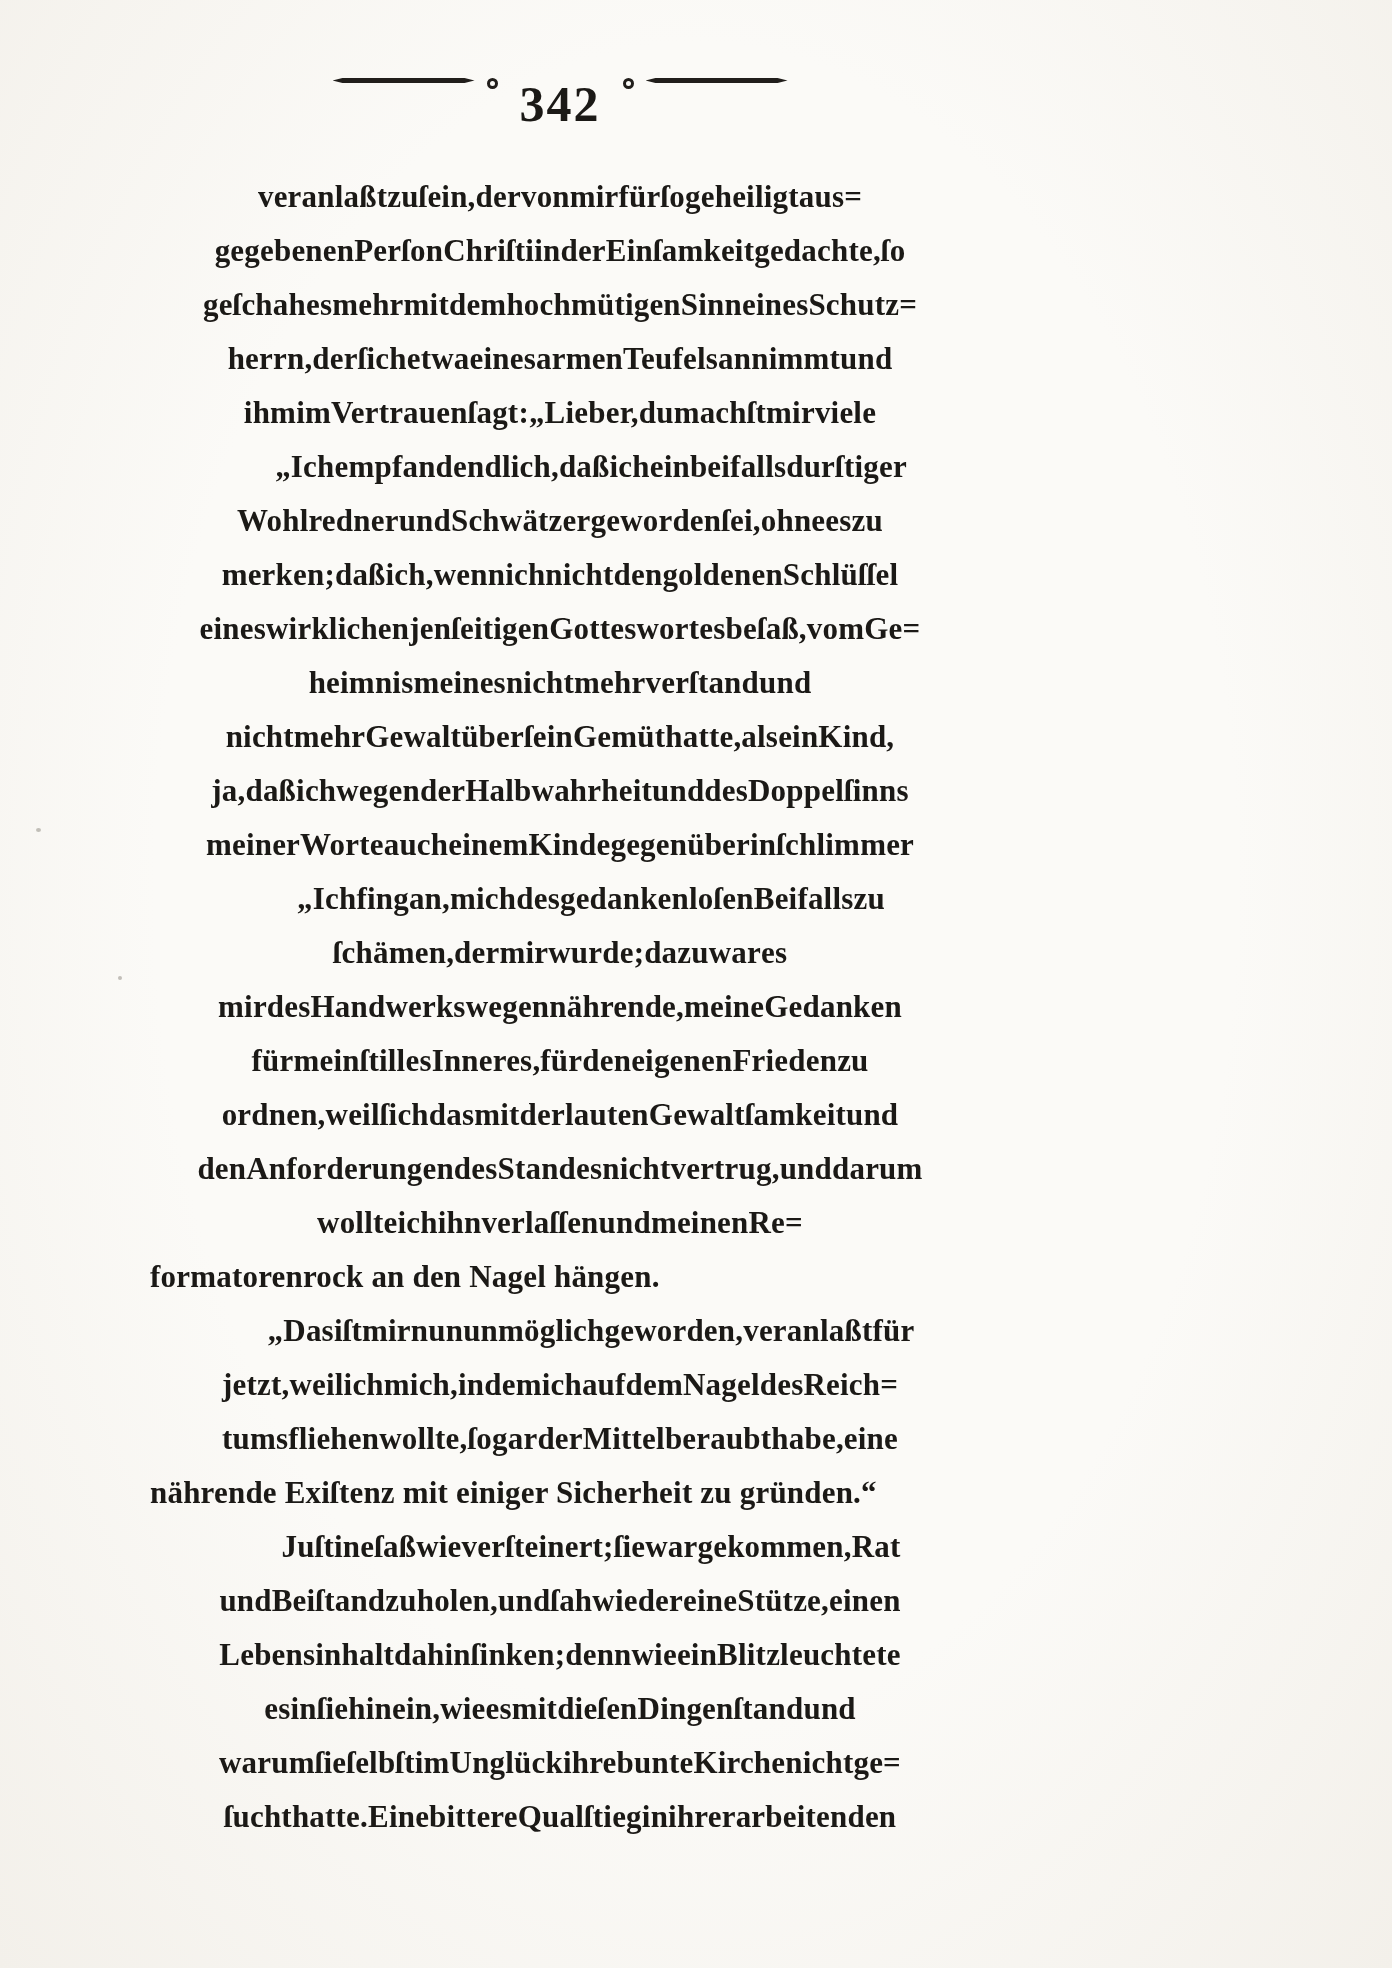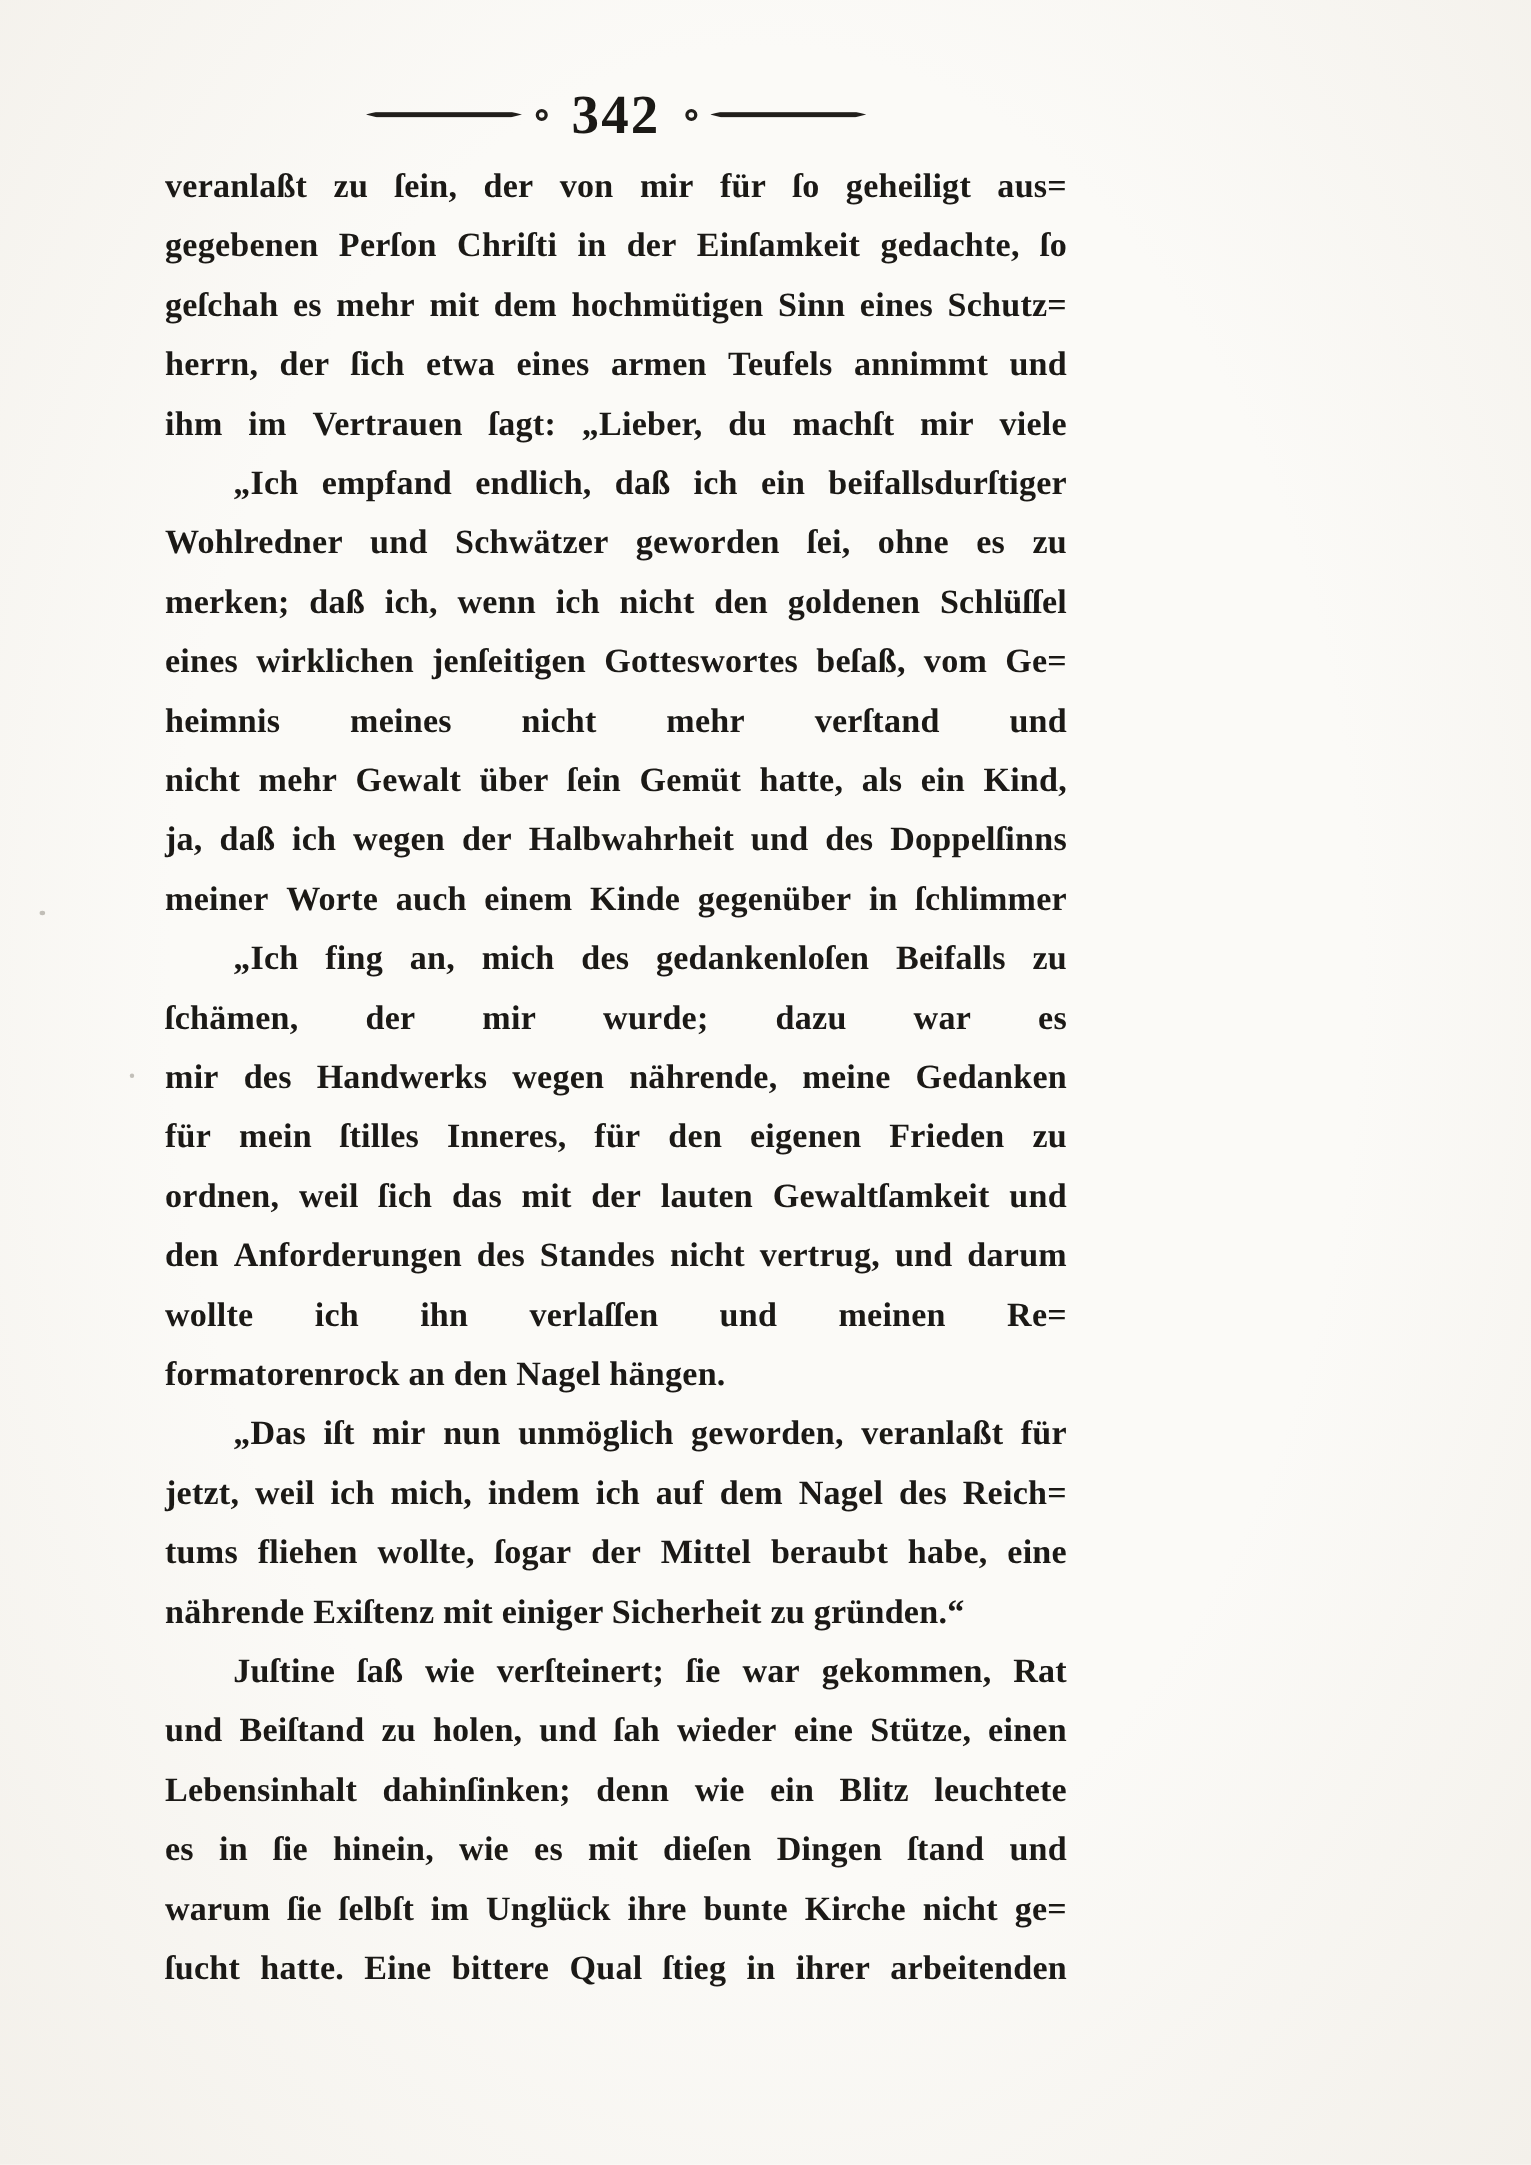--- a/index.html
+++ b/index.html
@@ -20,24 +20,23 @@
     height: 1968px;
     box-sizing: border-box;
     padding-top: 78px;
   }
   
   .page-header {
     width: 820px;
     margin-left: 150px;
     height: 52px;
     display: flex;
-    align-items: center;
     justify-content: center;
     gap: 12px;
-    margin-bottom: 12px;
+    margin-bottom: 40px;
   }
   .rule {
     width: 142px;
     height: 5px;
     background: #211e1b;
     clip-path: polygon(0 50%, 7% 0, 93% 0, 100% 50%, 93% 100%, 7% 100%);
   }
   .ring {
     width: 11px;
     height: 11px;
@@ -61,21 +60,21 @@
     letter-spacing: 0.2px;
   }
   .paragraph { margin: 0; }
   .line {
     height: 54px;
     line-height: 54px;
     white-space: nowrap;
   }
   .line.justify {
     display: flex;
-    justify-content: space-between;
+    justify-content: center;
   }
   .line.plain {
     display: block;
     text-align: left;
   }
   .line.indent { padding-left: 62px; }
   
   .speck {
     position: absolute;
     background: #8a857c;

